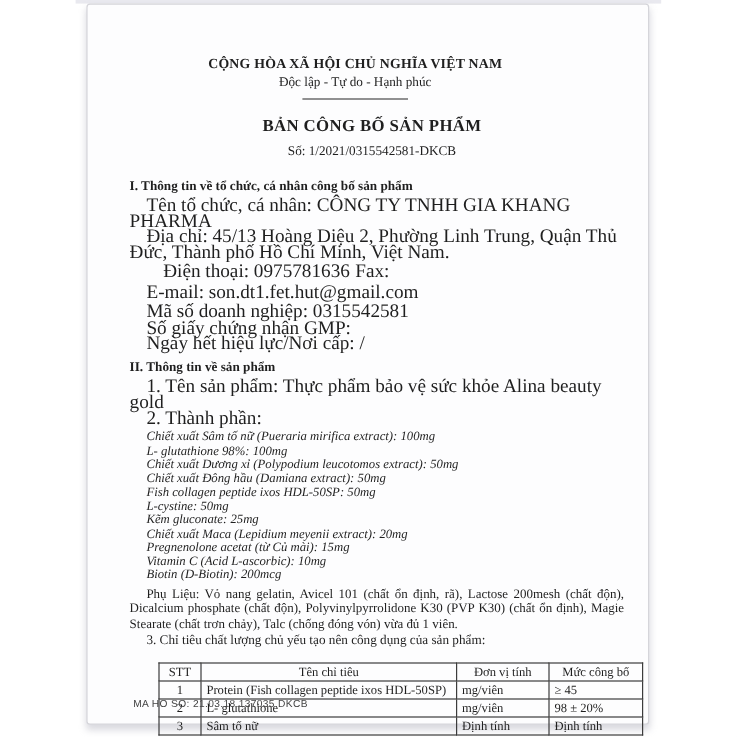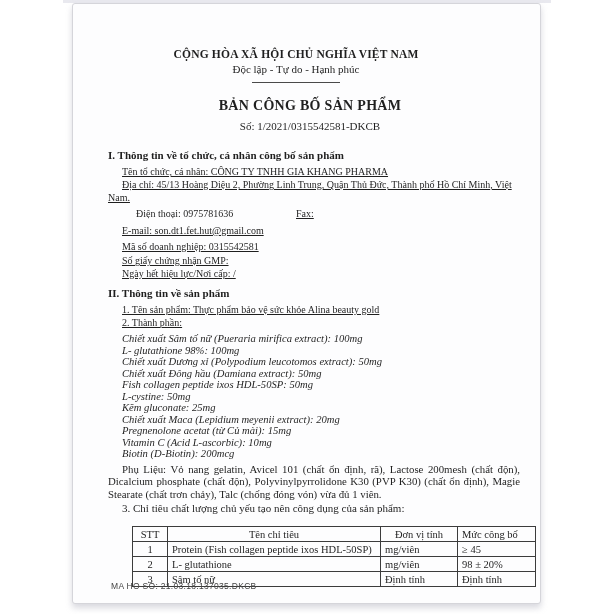--- a/index.html
+++ b/index.html
@@ -30,21 +30,21 @@
   .motto { font-size: 11px; line-height: 13px; margin-top: 2px; }
   .sep { width: 88px; border: 0; border-top: 1px solid #4a4a4a; margin: 6px auto 0; }
 
   .title { text-align: center; margin-right: 8px; margin-top: 15px;
            font-weight: bold; font-size: 14px; line-height: 16px; letter-spacing: 0.3px; }
   .doc-number { text-align: center; margin-right: 8px; margin-top: 6px; font-size: 11px; line-height: 13px; }
 
   .sec-heading { font-weight: bold; font-size: 11px; line-height: 13px; margin-top: 16px; }
   .sec-heading.s2 { margin-top: 7px; }
 
-  p.body { font-size: 10px; line-height: 13px; margin: 0; text-indent: 14px; text-decoration: underline; }
+  p.body { font-size: 16px; line-height: 13px; margin: 0; text-indent: 14px; }
   p.body.gap3 { margin-top: 3px; }
   p.body.gap4 { margin-top: 4px; }
   p.body.gap1 { margin-top: 1px; }
   .phone-part { display: inline-block; width: 174px; text-indent: 14px; }
 
   .ing-list { margin-top: 4px; font-style: italic; }
   .ing { font-size: 10.6px; line-height: 11.5px; padding-left: 14px; white-space: nowrap; }
 
   .excipients { font-size: 10.8px; line-height: 12.9px; margin: 3px 0 0 0;
                 text-indent: 14px; text-align: justify; }
@@ -55,21 +55,21 @@
     border-collapse: collapse; margin: 3px 0 0 24px;
     font-size: 10.5px; table-layout: fixed; width: 367px;
   }
   table.spec th, table.spec td {
     border: 1px solid #3c3c3c; padding: 0 4px; height: 14px;
     font-weight: normal; overflow: hidden; white-space: nowrap;
   }
   th.c-stt  { width: 26px; text-align: center; }
   th.c-name { width: 204px; }
   th.c-unit { width: 68px; text-align: center; }
-  th.c-val  { width: 69px; text-align: left; }
+  th.c-val  { width: 69px; text-align: center; }
   td.num { text-align: center; }
 
   .file-code {
     position: absolute; left: 38px; top: 577px;
     font-family: "Liberation Sans", sans-serif;
     font-size: 8.5px; letter-spacing: 0.3px; color: #454545;
   }
 </style>
 </head>
 <body>

